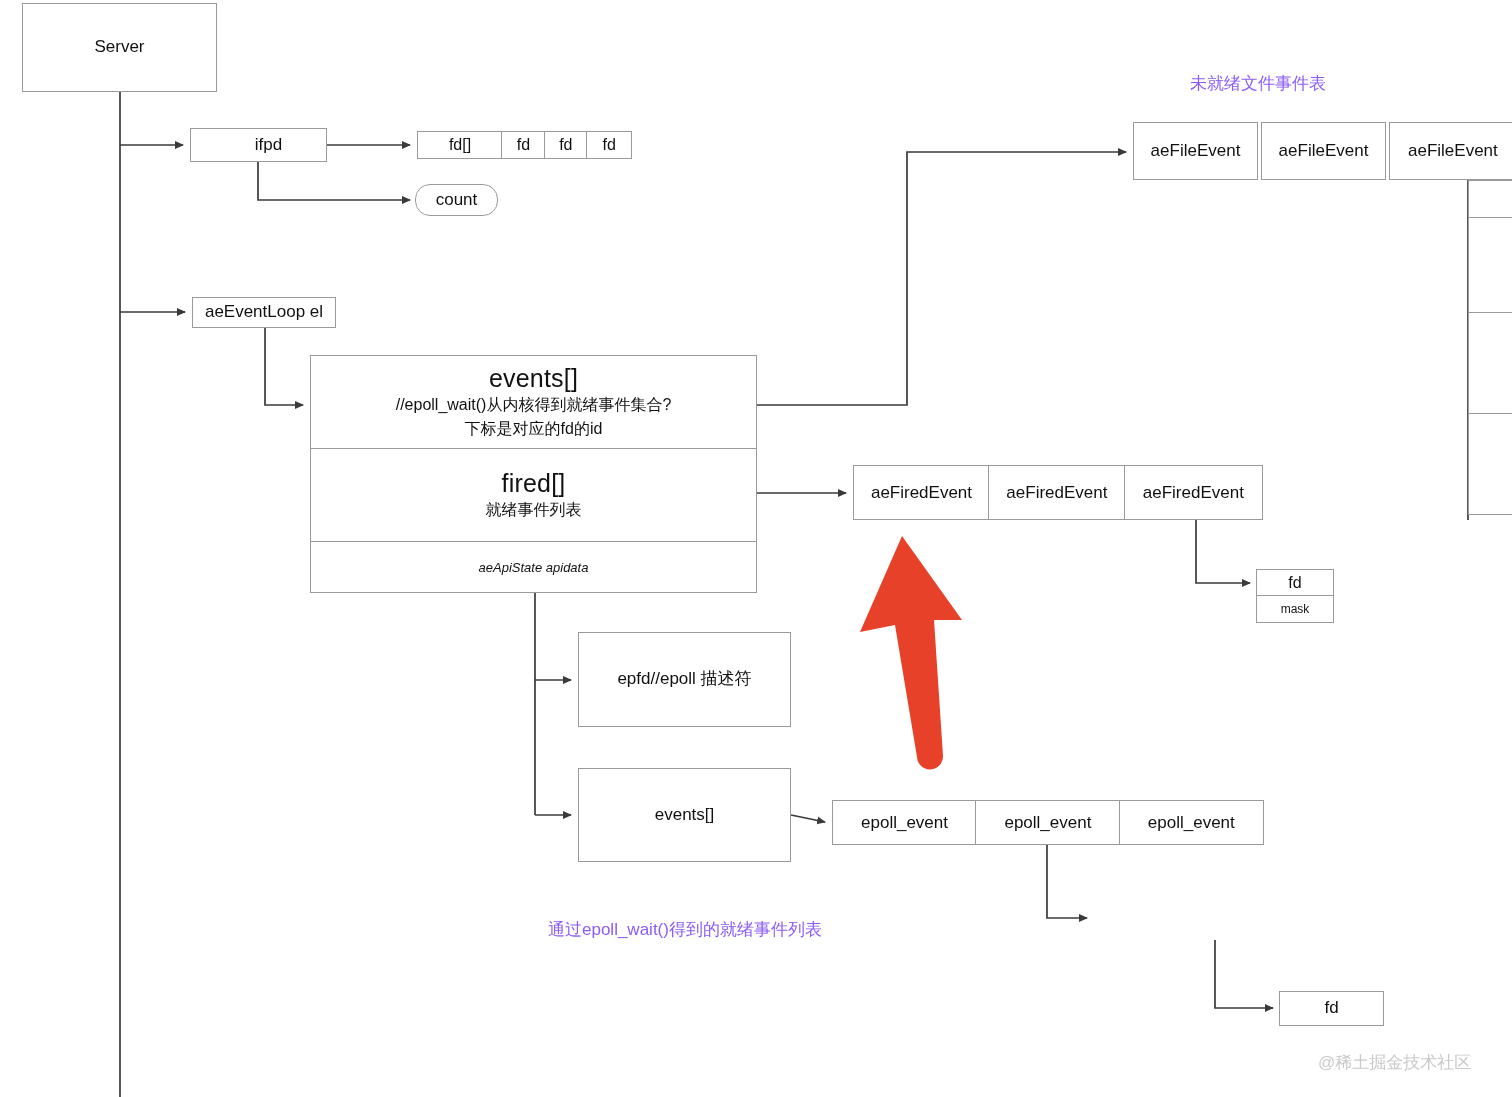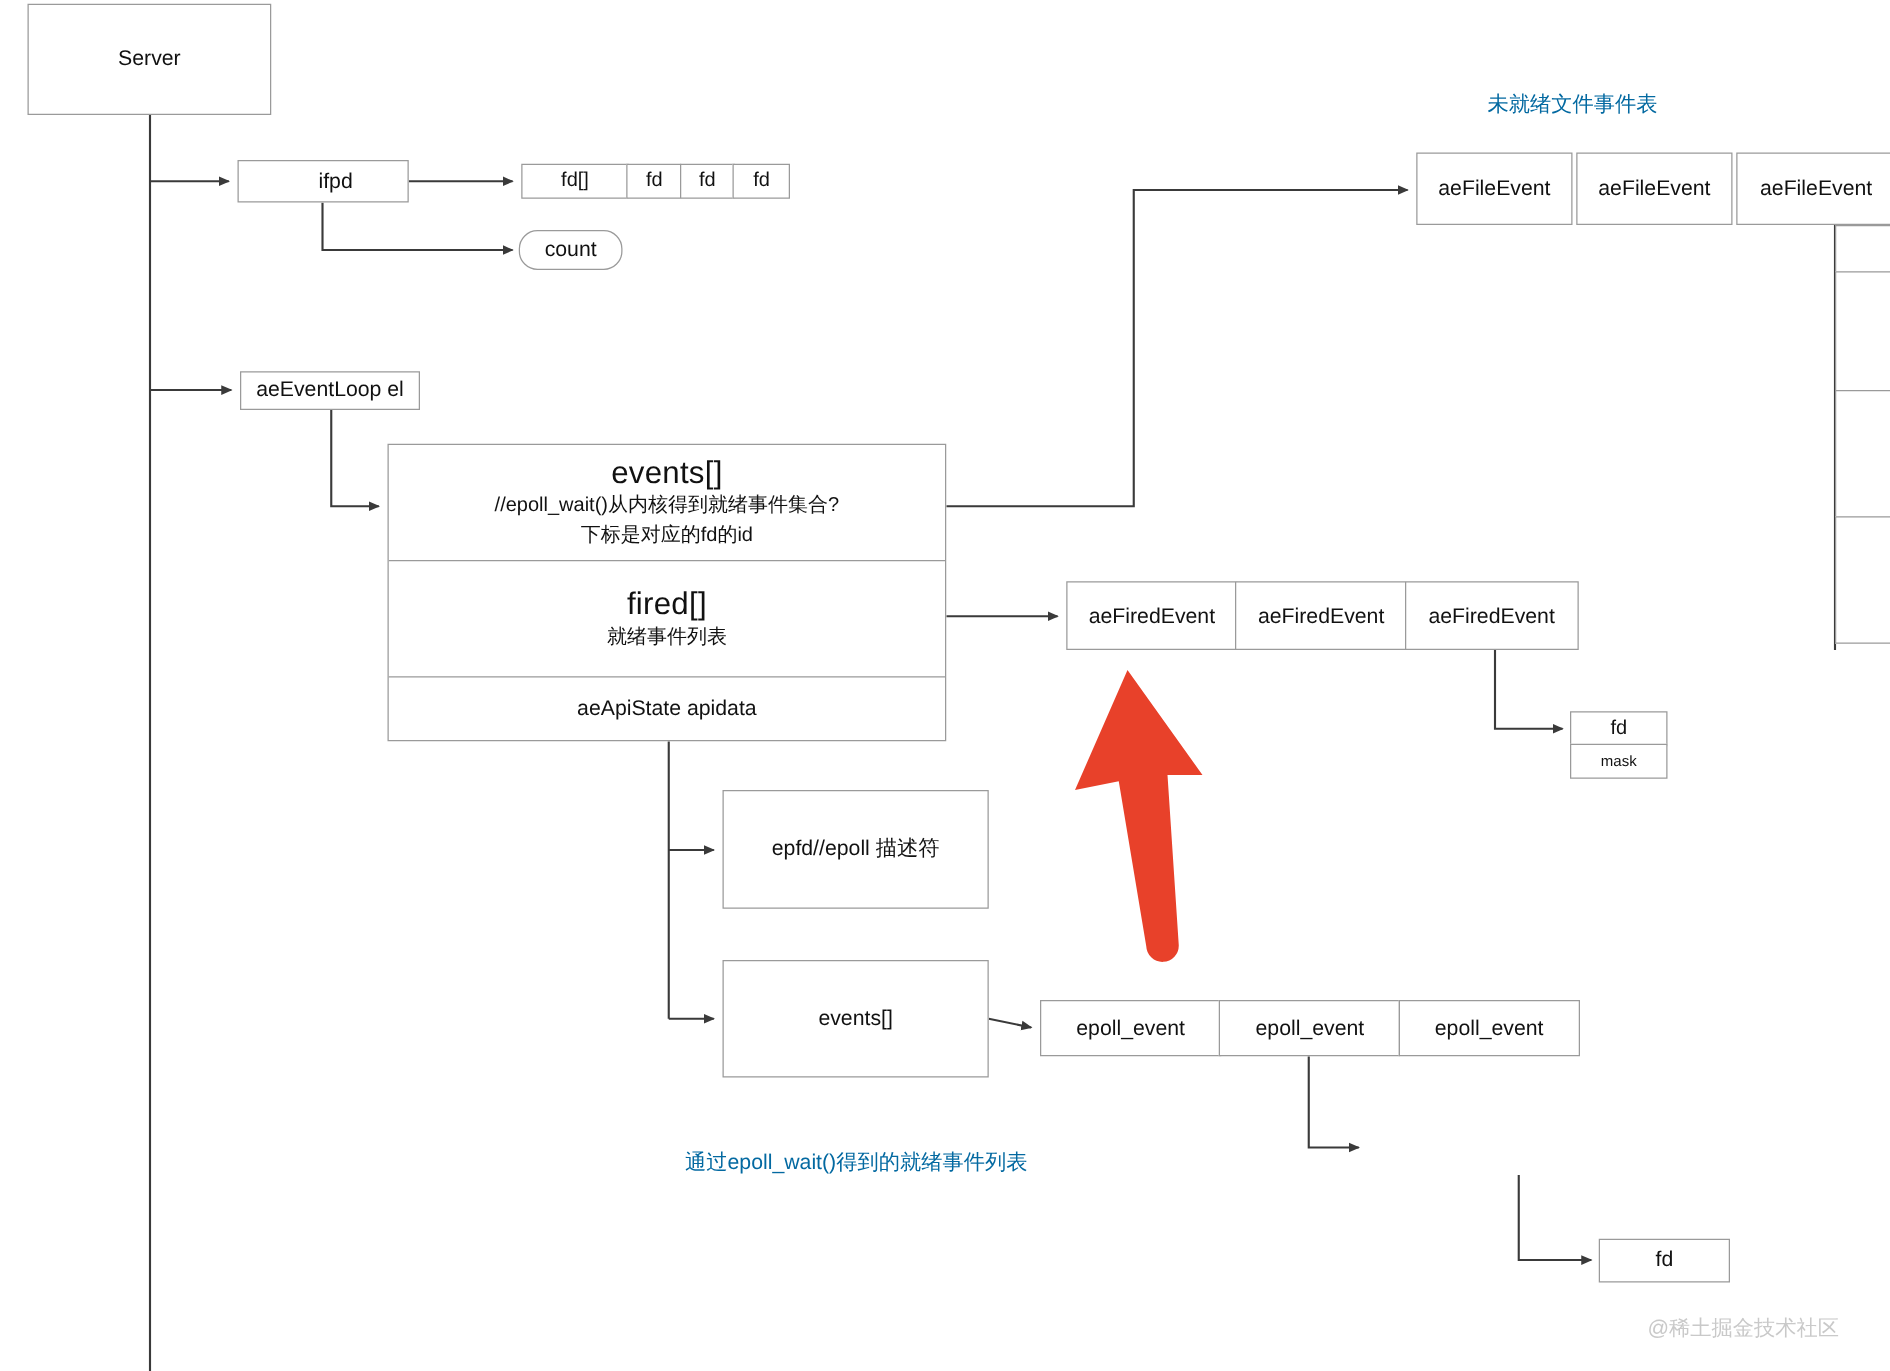--- a/index.html
+++ b/index.html
@@ -12,21 +12,21 @@
         font-size:17px;line-height:1.35;color:#111;}
   .seg{position:absolute;box-sizing:border-box;background:#fff;
        display:flex;align-items:center;justify-content:center;text-align:center;
        font-size:17px;color:#111;border:1.6px solid #9a9a9a;}
   .bigbox{position:absolute;box-sizing:border-box;border:1.6px solid #9a9a9a;background:#fff;}
   .bigsec{box-sizing:border-box;display:flex;flex-direction:column;
           align-items:center;justify-content:center;text-align:center;}
   .bigsec+.bigsec{border-top:1.6px solid #9a9a9a;align-items:center;}
   .t-title{font-size:25px;font-weight:400;letter-spacing:.2px;}
   .t-sub{font-size:16px;line-height:1.45;}
-  .caption{position:absolute;font-size:17px;color:#0369a1;white-space:nowrap;}
+  .caption{position:absolute;font-size:17px;color:#8b5cf6;white-space:nowrap;}
   .watermark{position:absolute;font-size:17px;color:#c9c9c9;white-space:nowrap;}
   .arrow-big{position:absolute;}
 </style>
 </head>
 <body>
 
 <div id="stage">
 
   <svg id="wires" viewBox="0 0 1512 1097" xmlns="http://www.w3.org/2000/svg">
     <defs>
@@ -103,21 +103,21 @@
     <div class="bigsec" style="height:92px;">
       <div class="t-title">events[]</div>
       <div class="t-sub">//epoll_wait()从内核得到就绪事件集合?</div>
       <div class="t-sub">下标是对应的fd的id</div>
     </div>
     <div class="bigsec" style="height:93px;">
       <div class="t-title">fired[]</div>
       <div class="t-sub">就绪事件列表</div>
     </div>
     <div class="bigsec" style="height:51px;">
-      <div style="font-size:17px;">aeApiState apidata</div>
+      <div style="font-size:13px;font-style:italic;">aeApiState apidata</div>
     </div>
   </div>
 
   <div class="caption" style="left:1190px;top:72px;">未就绪文件事件表</div>
 
   <div style="position:absolute;left:1133px;top:122px;height:58px;display:flex;">
     <div class="seg dark" style="position:relative;width:125px;height:58px;">
       <span>aeFileEvent</span>
     </div>
     <div class="seg dark" style="position:relative;width:125px;height:58px;margin-left:3px;">

